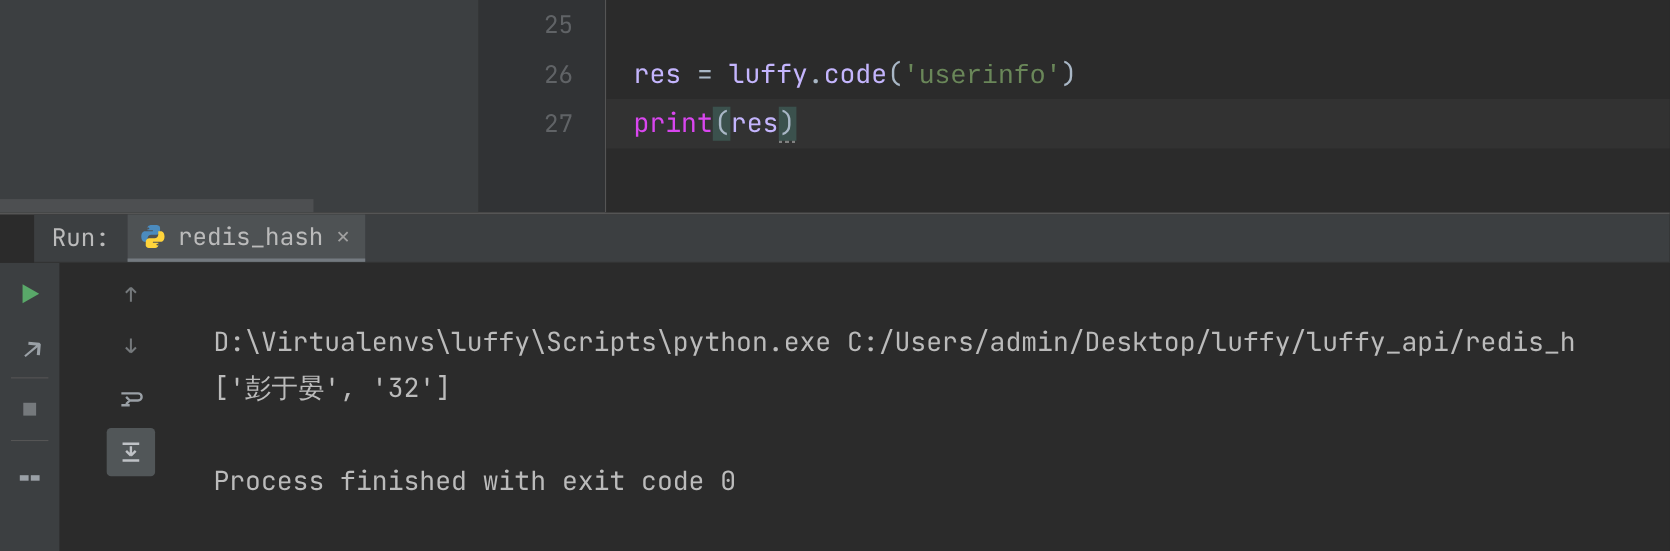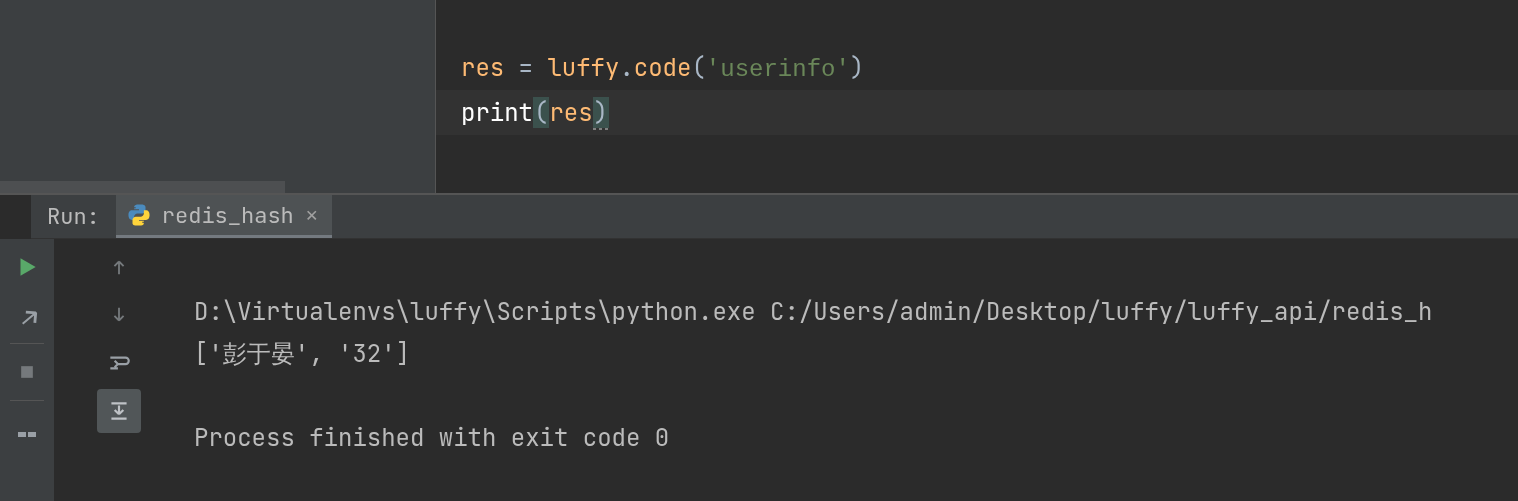--- a/index.html
+++ b/index.html
@@ -13,23 +13,23 @@
                     background:#4d4f51; border-radius:0; }
   .gutter { width:115px; background:#313335; border-right:1px solid #313335;
             display:flex; flex-direction:column; padding-top:0; }
   .gln { height:45px; line-height:45px; text-align:right;
          padding-right:28px; font-size:22px; color:#606366; }
   .code-col { flex:1; background:#2b2b2b; position:relative; border-left:1px solid #555555; }
   .code-line { position:absolute; left:25px; font-size:24px; white-space:pre; }
   .l25 { top:0;   height:45px; line-height:45px; }
   .l26 { top:45px;height:45px; line-height:45px; }
   .l27 { top:90px;height:45px; line-height:45px; background:#323232; left:0; right:0; padding-left:25px; }
-  .tk-var { color:#fdba74; }
+  .tk-var { color:#c4b5fd; }
   .tk-op  { color:#a9b7c6; }
-  .tk-kw  { color:#ffffff;text-align:center; }
+  .tk-kw  { color:#d946ef;text-align:center; }
   .tk-str { color:#6a8759;font-family:Liberation Mono, monospace; }
   .tk-par0 { background:#3b514d; padding:0 1px; }
   .tk-par1 { background:#3b514d; padding:0 1px; position:relative; }
   .tk-par1::after { content:""; position:absolute; left:0; right:0; bottom:-2px; height:2px;
                     background:repeating-linear-gradient(90deg,#808080 0 3px,transparent 3px 6px);}
 
   
   .toolwin { flex:1; display:flex; flex-direction:column; background:#2b2b2b; border-top:2px solid #555555; }
   .toolbar { height:44px; background:#3c3f41; display:flex; align-items:stretch; border-bottom:1px solid #323232;margin-left:31px;}
   .toolbar-label { font-size:22px; color:#bbbbbb; padding:0 16px 0 16px; display:flex; align-items:center;}
@@ -51,20 +51,25 @@
 </head>
 <body>
 
 <div class="root">
 
   <div class="editor-row">
     <div class="project-col">
       <div class="project-scroll"></div>
     </div>
     <div style="display:flex; flex:1;">
+      <div class="gutter">
+        <div class="gln">25</div>
+        <div class="gln">26</div>
+        <div class="gln">27</div>
+      </div>
       <div class="code-col">
         <div class="code-line l25"></div>
         <div class="code-line l26"><span class="tk-var">res</span><span class="tk-op"> = </span><span class="tk-var">luffy</span><span class="tk-op">.</span><span class="tk-var">code</span><span class="tk-op">(</span><span class="tk-str">'userinfo'</span><span class="tk-op">)</span></div>
         <div class="code-line l27"><span class="tk-kw">print</span><span class="tk-op tk-par0">(</span><span class="tk-var">res</span><span class="tk-op tk-par1">)</span></div>
       </div>
     </div>
   </div>
 
   <div class="toolwin">
     <div class="toolbar">

